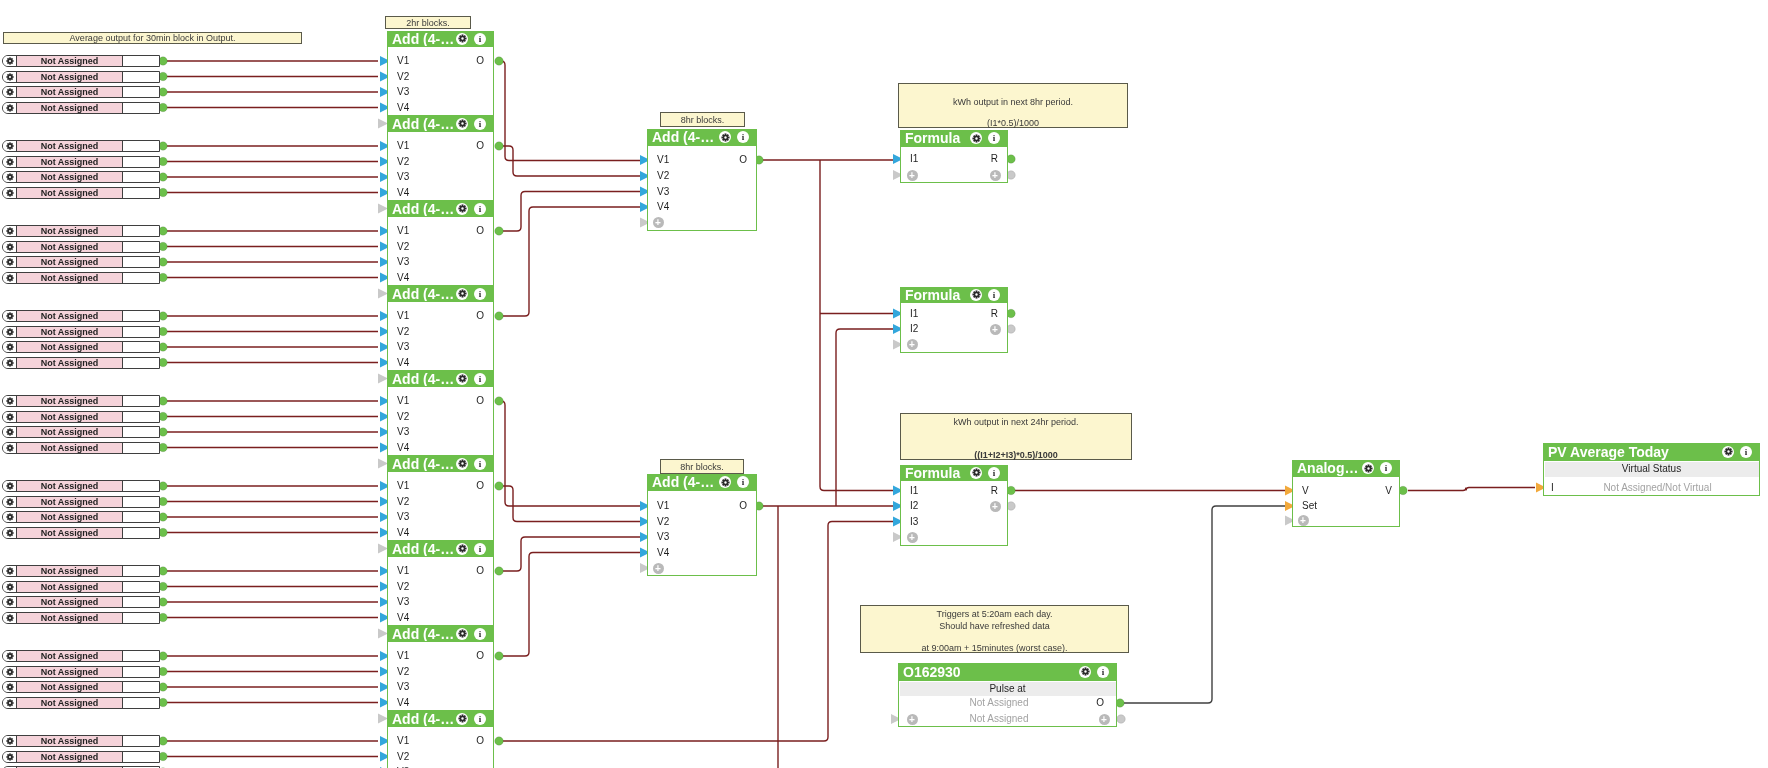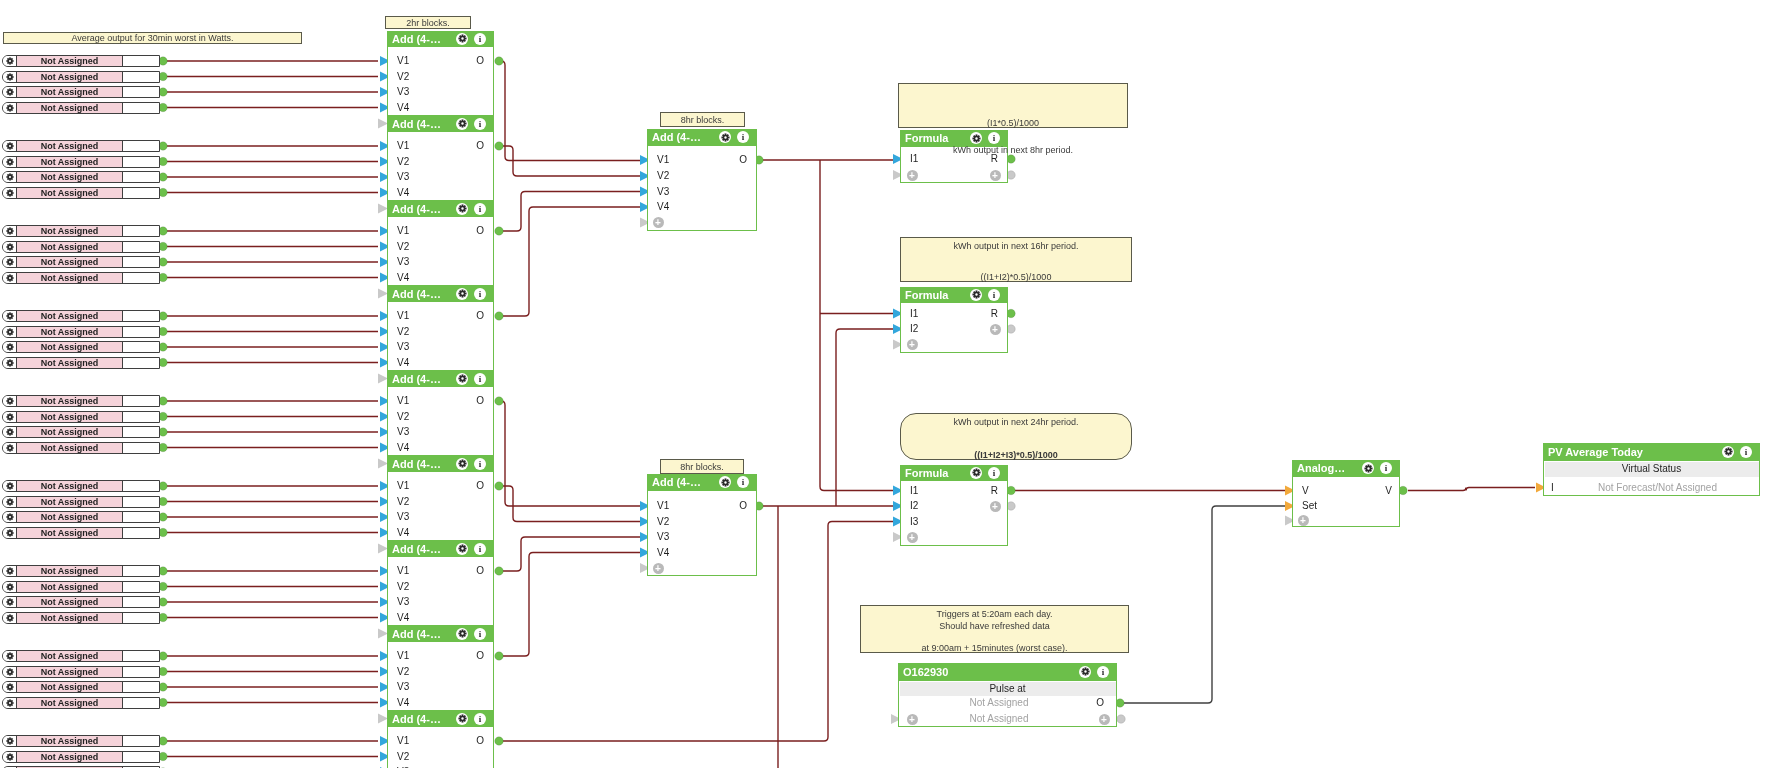--- a/index.html
+++ b/index.html
@@ -3,21 +3,21 @@
 <meta charset="utf-8">
 <style>
   html,body{margin:0;padding:0;background:#fff;}
   #canvas{position:relative;width:1768px;height:768px;overflow:hidden;background:#ffffff;
           font-family:"Liberation Sans", sans-serif;}
   #wires{position:absolute;left:0;top:0;z-index:1;}
   .note{position:absolute;background:#fcf6cf;border:1px solid #5a5a4a;color:#3a3a3a;
         text-align:center;font-size:9px;z-index:4;box-sizing:border-box;white-space:nowrap;}
   .note .ln{position:absolute;left:0;right:0;}
   .hdr{position:absolute;z-index:3;display:flex;align-items:center;box-sizing:border-box;
-       padding-left:5px;color:#fff;font-weight:bold;font-size:11px;white-space:nowrap;overflow:hidden;}
+       padding-left:5px;color:#fff;font-weight:bold;font-size:14px;white-space:nowrap;overflow:hidden;}
   .body{position:absolute;z-index:2;background:#fff;box-sizing:border-box;}
   .icirc{position:absolute;width:12px;height:12px;border-radius:50%;background:#fff;
          display:flex;align-items:center;justify-content:center;z-index:4;}
   .icirc .iglyph{font-weight:bold;font-size:9px;color:#2b2b2b;line-height:12px;font-family:"Liberation Serif",serif;}
   .lbl{position:absolute;z-index:3;font-size:10px;color:#1f1f1f;line-height:12px;white-space:nowrap;}
   .lbl.gray{color:#a3a3a3;}
   .lbl.ctr{text-align:center;}
   .lbl.rt{text-align:right;}
   .grayrow{position:absolute;z-index:2;background:#ececec;}
   .plus{position:absolute;z-index:4;width:11px;height:11px;border-radius:50%;background:#b9b9b9;
@@ -208,40 +208,36 @@
       <polygon points="1285,485.5 1285,495.5 1295,490.5" fill="#f2a93b"></polygon>
       <polygon points="1285,501 1285,511 1295,506" fill="#f2a93b"></polygon>
       <polygon points="1285,515.5 1285,525.5 1295,520.5" fill="#c9c9c9"></polygon>
       <circle cx="1403" cy="490.5" r="4.3" fill="#6cbf4a" stroke="rgba(0,0,0,0.18)" stroke-width="0.6"></circle>
       <circle cx="1120" cy="703" r="4.3" fill="#6cbf4a" stroke="rgba(0,0,0,0.18)" stroke-width="0.6"></circle>
       <polygon points="891,714 891,724 901,719" fill="#c9c9c9"></polygon>
       <circle cx="1121" cy="719" r="4.3" fill="#c9c9c9" stroke="rgba(0,0,0,0.18)" stroke-width="0.6"></circle>
       <polygon points="1536,482.5 1536,492.5 1546,487.5" fill="#f2a93b"></polygon>
     </svg>
 <div class="note" style="left: 3px; top: 32px; width: 299px; height: 12px;">
-      <div class="ln" style="top: 50%; transform: translateY(-50%);">Average output for 30min worst in Watts.</div>
+      <div class="ln" style="top: 50%; transform: translateY(-50%);">Average output for 30min block in Output.</div>
     </div>
     <div class="note" style="left: 385px; top: 16px; width: 86px; height: 13px;">
       <div class="ln" style="top: 50%; transform: translateY(-50%);">2hr blocks.</div>
     </div>
     <div class="note" style="left: 660px; top: 112px; width: 85px; height: 15px;">
       <div class="ln" style="top: 50%; transform: translateY(-50%);">8hr blocks.</div>
     </div>
     <div class="note" style="left: 660px; top: 459px; width: 84px; height: 15px;">
       <div class="ln" style="top: 50%; transform: translateY(-50%);">8hr blocks.</div>
     </div>
     <div class="note" style="left: 898px; top: 83px; width: 230px; height: 45px;">
-      <div class="ln" style="top: 13px; margin-top: 48px;">kWh output in next 8hr period.</div>
+      <div class="ln" style="top: 13px;">kWh output in next 8hr period.</div>
       <div class="ln" style="top: 34px;">(I1*0.5)/1000</div>
     </div>
-    <div class="note" style="left: 900px; top: 237px; width: 232px; height: 45px;">
-      <div class="ln" style="top: 3px;">kWh output in next 16hr period.</div>
-      <div class="ln" style="top: 34px;">((I1+I2)*0.5)/1000</div>
-    </div>
-    <div class="note" style="left: 900px; top: 413px; width: 232px; height: 47px; border-radius: 16px;">
+    <div class="note" style="left: 900px; top: 413px; width: 232px; height: 47px;">
       <div class="ln" style="top: 3px;">kWh output in next 24hr period.</div>
       <div class="ln" style="top: 36px; font-weight: bold;">((I1+I2+I3)*0.5)/1000</div>
     </div>
     <div class="note" style="left: 860px; top: 605px; width: 269px; height: 48px;">
       <div class="ln" style="top: 3px;">Triggers at 5:20am each day.</div>
       <div class="ln" style="top: 15px;">Should have refreshed data</div>
       <div class="ln" style="top: 37px;">at 9:00am + 15minutes (worst case).</div>
     </div>
     <div class="na-row" style="left: 2px; top: 55px; width: 158px; height: 12px;">
       <div class="na-gear">
@@ -1193,14 +1189,14 @@
         <circle r="2.1" fill="#fff"></circle>
       </svg>
     </div>
     <div class="icirc" style="left: 1740px; top: 445.5px;">
       <span class="iglyph">i</span>
     </div>
     <div class="body" style="left: 1543px; top: 460px; width: 217px; height: 36px; border: 1.5px solid rgb(108, 191, 74);"></div>
     <div class="grayrow" style="left: 1544.5px; top: 461.5px; width: 214px; height: 15px;"></div>
     <div class="lbl ctr" style="left: 1544px; top: 463px; width: 215px;">Virtual Status</div>
     <div class="lbl" style="left: 1551px; top: 481.5px; width: 10px;">I</div>
-    <div class="lbl ctr gray" style="left: 1560px; top: 481.5px; width: 195px;">Not Forecast/Not Assigned</div>
+    <div class="lbl ctr gray" style="left: 1560px; top: 481.5px; width: 195px;">Not Assigned/Not Virtual</div>
   </div>
 
 </body></html>

